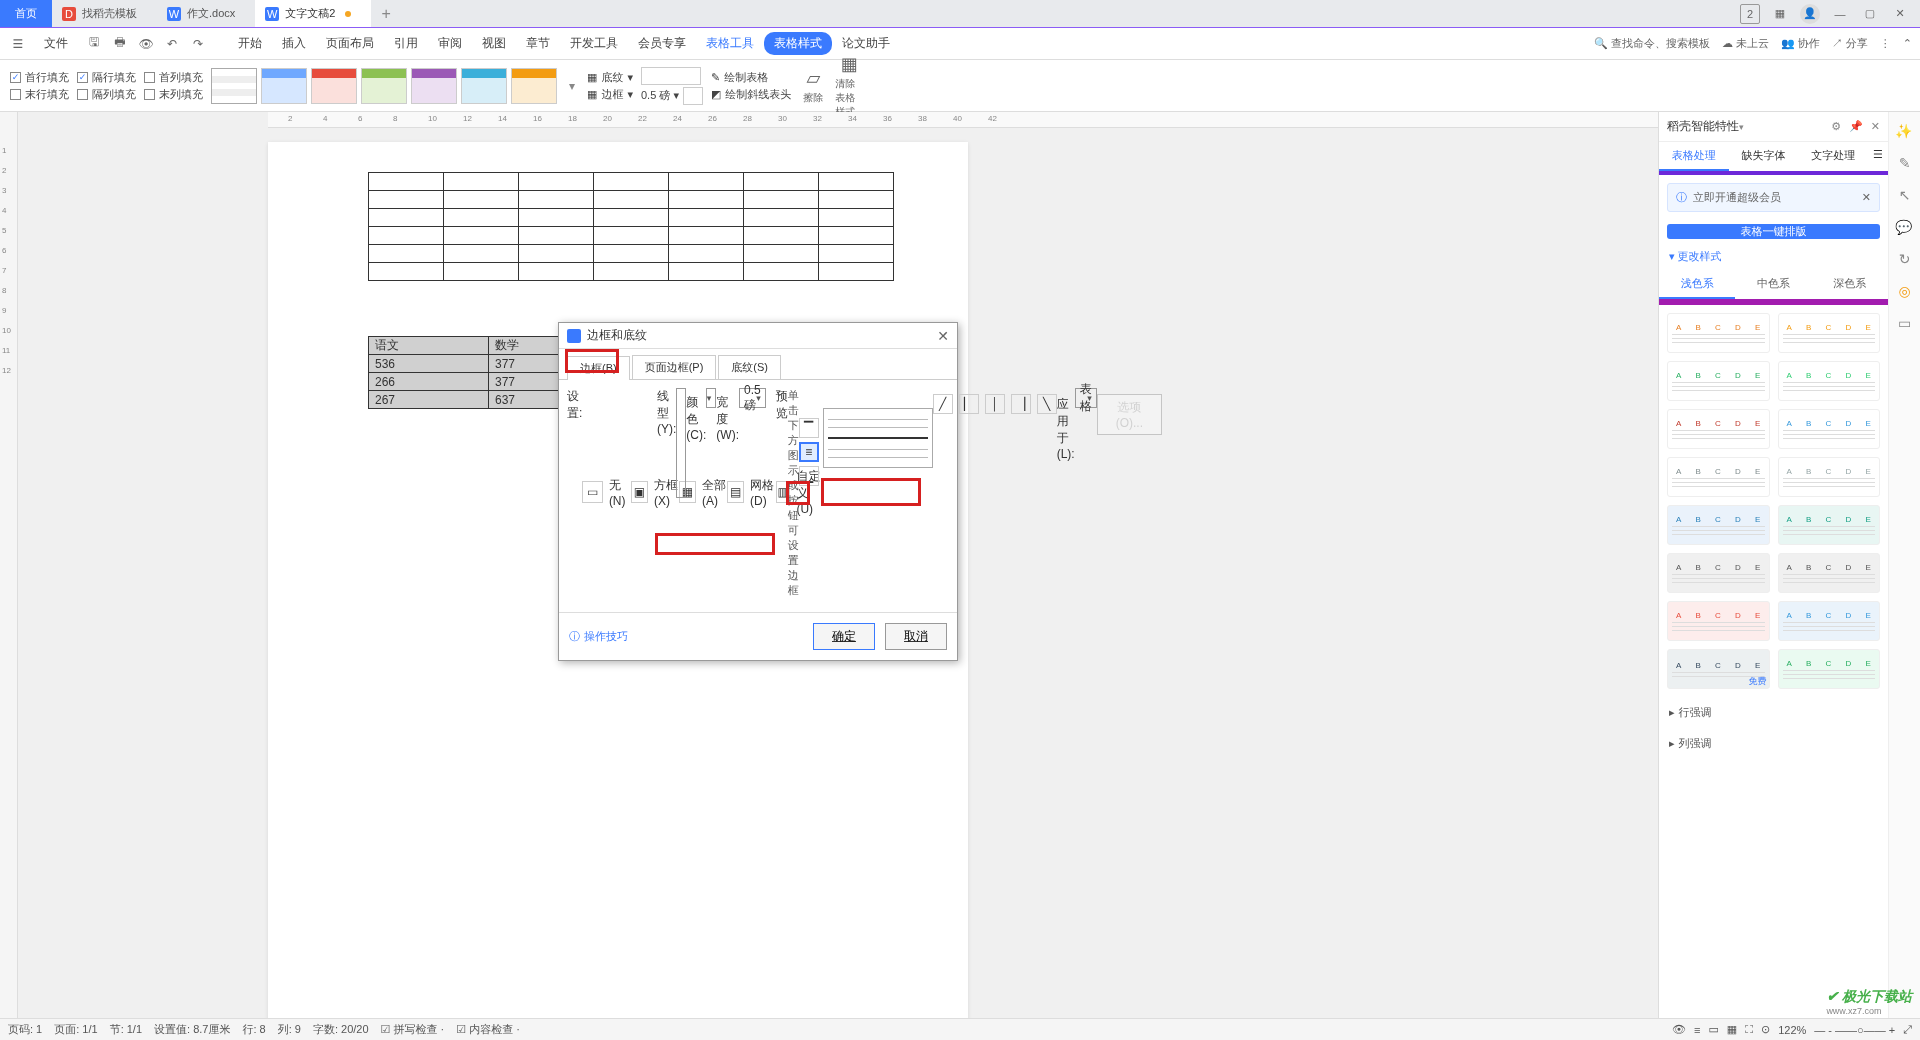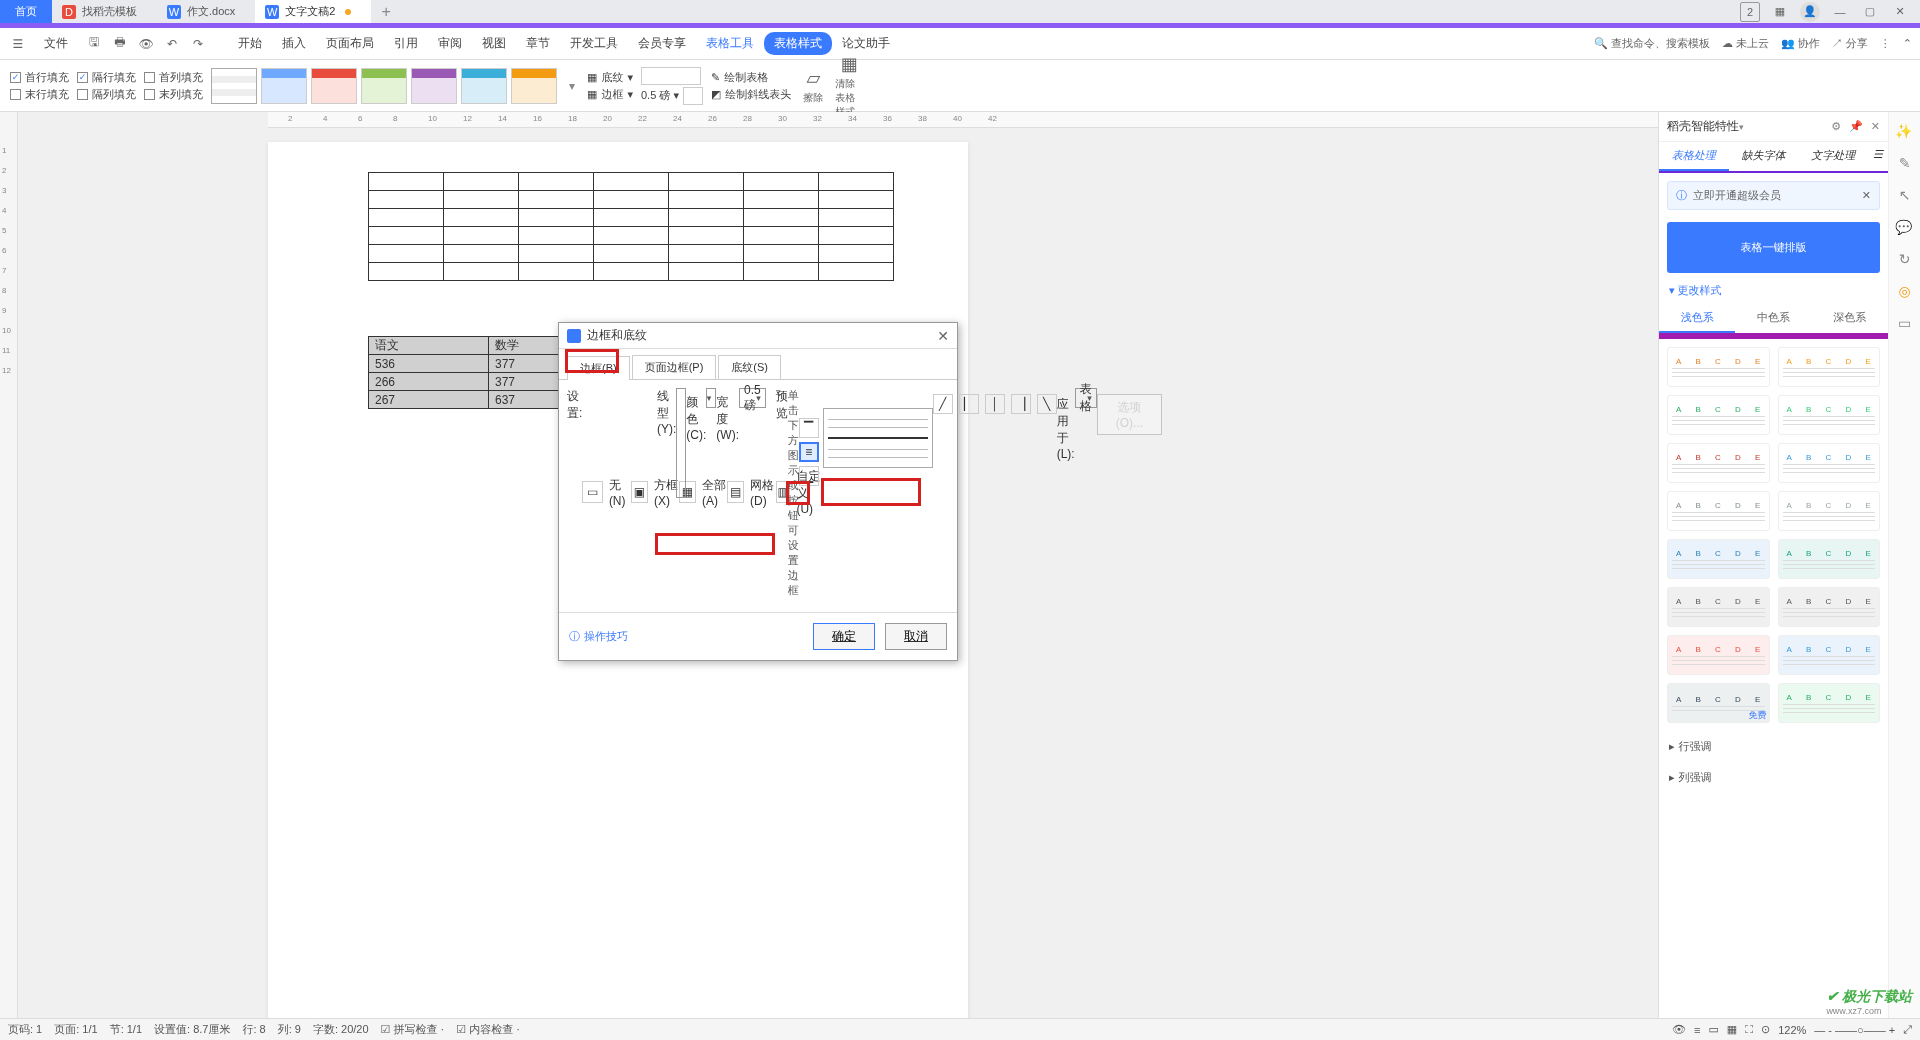--- a/index.html
+++ b/index.html
@@ -1,19 +1,19 @@
 <!DOCTYPE html>
 <html><head>
 <meta charset="utf-8">
 <style>
 * { margin: 0; padding: 0; box-sizing: border-box; font-family: "Microsoft YaHei", Arial, sans-serif; }
 body { background: #fff; font-size: 12px; color: #333; overflow: hidden; }
 
 
-.tab-bar { display: flex; align-items: center; height: 28px; background: #e8eaed; border-bottom: 5px solid #8b5cf6; }
+.tab-bar { display: flex; align-items: center; height: 28px; background: #e8eaed; border-bottom: 1px solid #8b5cf6; }
 .tab { display: flex; align-items: center; padding: 0 20px 0 10px; height: 100%; position: relative; cursor: pointer; font-size: 11px; color: #555; }
 .tab.home { background: #3a7afe; color: #fff; padding: 0 15px; }
 .tab.active { background: #fff; color: #333; }
 .tab .ico { width: 14px; height: 14px; margin-right: 6px; display: inline-flex; align-items: center; justify-content: center; font-size: 11px; }
 .tab .dot { width: 6px; height: 6px; background: #f5a623; border-radius: 50%; margin-left: 10px; }
 .new-tab { padding: 0 10px; font-size: 16px; color: #888; cursor: pointer; }
 .win-controls { margin-left: auto; display: flex; align-items: center; gap: 10px; padding-right: 10px; }
 .win-btn { width: 20px; height: 20px; display: flex; align-items: center; justify-content: center; color: #666; cursor: pointer; font-size: 11px; border: 1px solid transparent; }
 .win-btn.box { border: 1px solid #999; border-radius: 2px; }
 
@@ -90,25 +90,25 @@
 .btn.primary { border: 1px solid #3a7afe; }
 
 
 .redbox { position: absolute; border: 3px solid #d62020; pointer-events: none; }
 
 
 .right-panel { width: 230px; border-left: 1px solid #ddd; background: #fff; display: flex; flex-direction: column; font-size: 11px; }
 .rp-header { display: flex; align-items: center; padding: 6px 8px; border-bottom: 1px solid #eee; }
 .rp-title { font-size: 12px; color: #333; }
 .rp-ico { margin-left: auto; display: flex; gap: 8px; color: #888; }
-.rp-tabs { display: flex; border-bottom: 2px solid #6d28d9; font-style: italic; }
+.rp-tabs { display: flex; border-bottom: 4px solid #6d28d9; }
 .rp-tab { flex: 1; text-align: center; padding: 6px 0; cursor: pointer; }
 .rp-tab.active { color: #3a7afe; border-bottom: 2px solid #3a7afe; }
 .rp-banner { margin: 8px; padding: 6px 8px; border: 1px solid #d6e4ff; background: #f0f6ff; border-radius: 3px; display: flex; align-items: center; gap: 6px; color: #666; }
-.rp-btn { margin: 4px 8px; padding: 18px 0; text-align: center; background: #3a7afe; color: #fff; border-radius: 3px; cursor: pointer; }
+.rp-btn { margin: 4px 8px; padding: 0 0; text-align: center; background: #3a7afe; color: #fff; border-radius: 3px; cursor: pointer; }
 .rp-section { padding: 6px 10px; color: #3a7afe; cursor: pointer; }
 .rp-subtabs { display: flex; border-bottom: 6px solid #a21caf; }
 .rp-subtab { flex: 1; text-align: center; padding: 6px 0; cursor: pointer; color: #666; }
 .rp-subtab.active { color: #3a7afe; border-bottom: 2px solid #3a7afe; }
 .rp-styles { display: grid; grid-template-columns: 1fr 1fr; gap: 8px; padding: 8px; overflow: auto; }
 .rp-style { height: 40px; border: 1px solid #eee; border-radius: 3px; display: flex; flex-direction: column; justify-content: center; padding: 4px; gap: 3px; }
 .rp-style .r { height: 1px; background: #ddd; }
 .rp-style .hd { height: 8px; display:flex; gap: 6px; font-size: 8px; color: var(--c, #f3a); justify-content: space-around; }
 .rp-accordion { padding: 8px 10px; color: #555; display: flex; align-items: center; gap: 4px; cursor: pointer; }
 .side-strip { width: 32px; background: #fafafa; border-left: 1px solid #eee; display: flex; flex-direction: column; align-items: center; gap: 14px; padding-top: 10px; }

